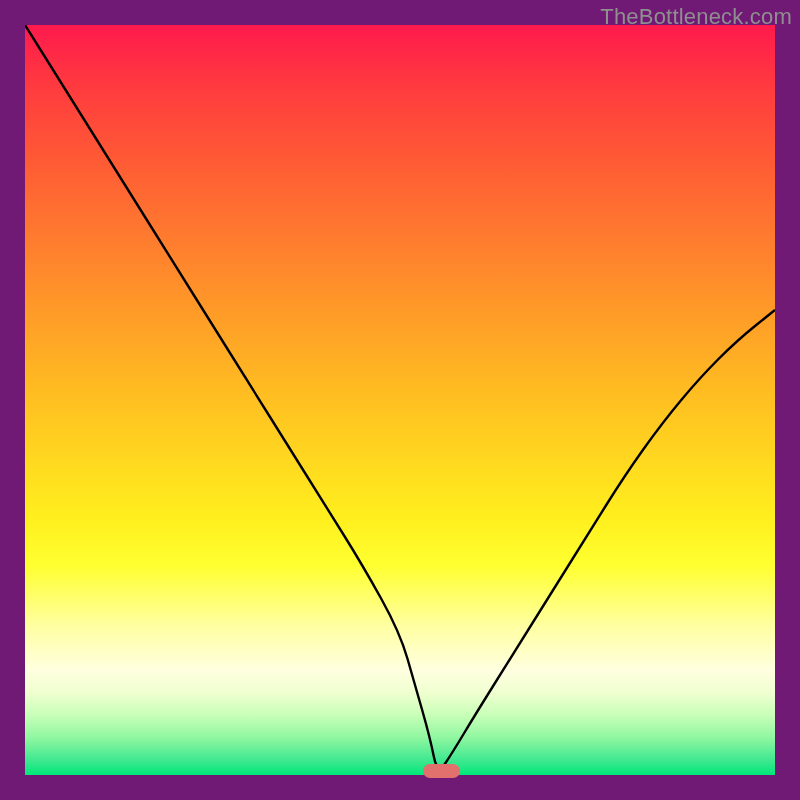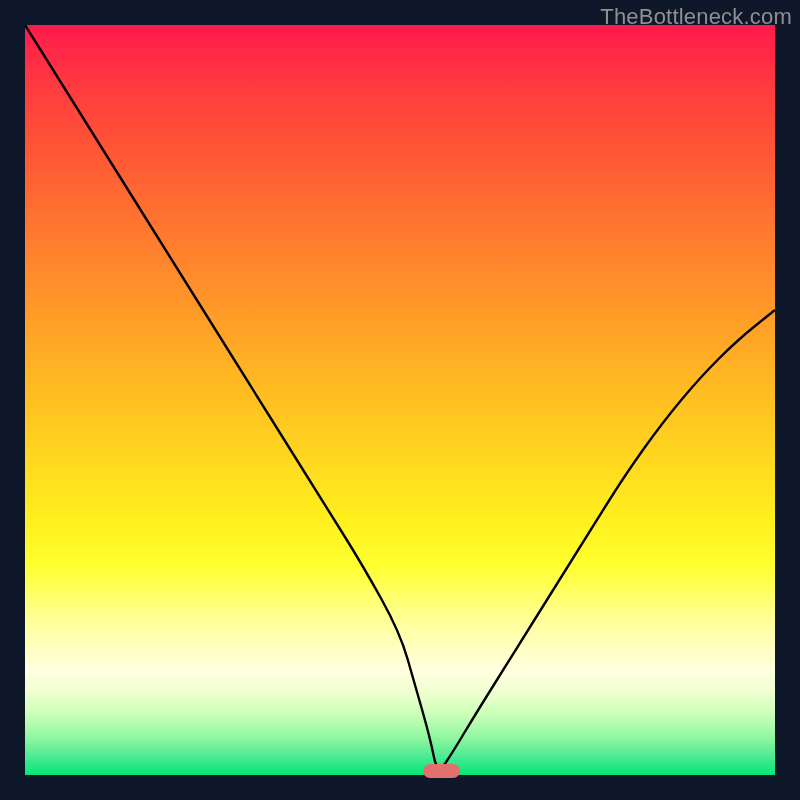--- a/index.html
+++ b/index.html
@@ -8,21 +8,21 @@
     width: 800px;
     height: 800px;
     background: #000;
     overflow: hidden;
     font-family: Arial, Helvetica, sans-serif;
   }
   .frame {
     position: relative;
     width: 800px;
     height: 800px;
-    background: #0f172a;
+    background: #701a75;
   }
   .plot-area {
     position: absolute;
     left: 25px;
     top: 25px;
     width: 750px;
     height: 750px;
     background: linear-gradient(to bottom,
       #ff1a4d 0%,
       #ff3a3f 8%,

